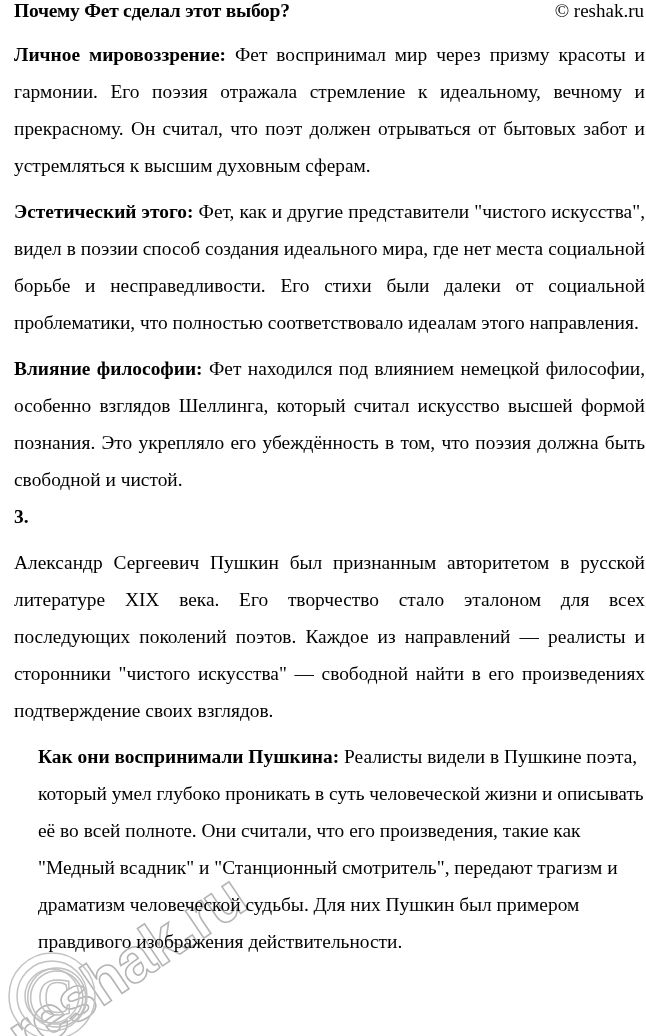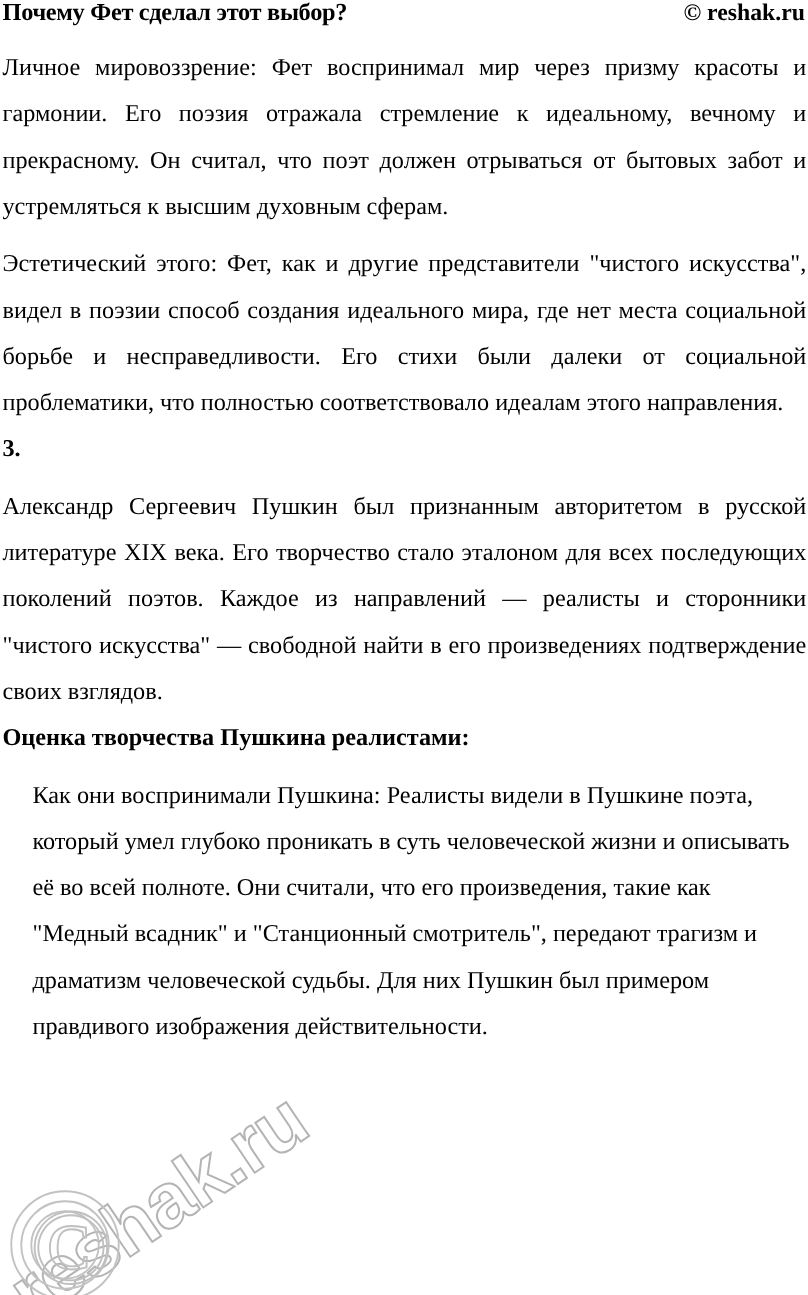--- a/index.html
+++ b/index.html
@@ -55,21 +55,21 @@
     fill: none;
     stroke: #c0c0c0;
     stroke-width: 1.5px;
   }
 
   
   .content {
     position: absolute;
     inset: 0;
     z-index: 1;
-    padding: 0 1px 0 2px;
+    padding: 0 1px 0 14px;
   }
 
   .topline {
     position: relative;
     height: 27px;
   }
   .doc-title {
     position: absolute;
     left: 0;
     top: 0;
@@ -78,40 +78,40 @@
     font-weight: 700;
     line-height: 22px;
     letter-spacing: -0.25px;
     white-space: nowrap;
   }
   .copyright {
     position: absolute;
     right: 1px;
     top: 0;
     font-size: 19px;
-    font-weight: 700;
+    font-weight: 400;
     line-height: 22px;
     white-space: nowrap;
   }
 
   p.para {
     margin: 0;
     font-size: 19.4px;
     line-height: 37px;
     text-align: justify;
     text-justify: inter-word;
     -webkit-hyphens: none;
     hyphens: none;
   }
   p.para:last-child {
     text-align: left;
     margin-left: 24px;
   }
   .lead {
-    font-weight: 400;
+    font-weight: 700;
   }
   p.spaced-top {
     margin-top: 9px;
   }
   p.heading {
     margin: 0;
     font-size: 19.4px;
     line-height: 37px;
     font-weight: 700;
     text-align: left;
@@ -147,23 +147,23 @@
 
     <div class="topline">
       <h1 class="doc-title">Почему Фет сделал этот выбор?</h1>
       <span class="copyright">© reshak.ru</span>
     </div>
 
     <p class="para spaced-top"><span class="lead">Личное мировоззрение:</span><span> Фет воспринимал мир через призму красоты и гармонии. Его поэзия отражала стремление к идеальному, вечному и прекрасному. Он считал, что поэт должен отрываться от бытовых забот и устремляться к высшим духовным сферам.</span></p>
 
     <p class="para spaced-top"><span class="lead">Эстетический этого:</span><span> Фет, как и другие представители "чистого искусства", видел в поэзии способ создания идеального мира, где нет места социальной борьбе и несправедливости. Его стихи были далеки от социальной проблематики, что полностью соответствовало идеалам этого направления.</span></p>
 
+    <p class="para spaced-top"><span class="lead">Влияние философии:</span><span> Фет находился под влиянием немецкой философии, особенно взглядов Шеллинга, который считал искусство высшей формой познания. Это укрепляло его убеждённость в том, что поэзия должна быть свободной и чистой.</span></p>
 
     <p class="num-heading spaced-top">3.</p>
 
     <p class="para spaced-top"><span>Александр Сергеевич Пушкин был признанным авторитетом в русской литературе XIX века. Его творчество стало эталоном для всех последующих поколений поэтов. Каждое из направлений — реалисты и сторонники "чистого искусства" — свободной найти в его произведениях подтверждение своих взглядов.</span></p>
 
-    <p class="heading spaced-top">Оценка творчества Пушкина реалистами:</p>
 
     <p class="para spaced-top"><span class="lead">Как они воспринимали Пушкина:</span><span> Реалисты видели в Пушкине поэта, который умел глубоко проникать в суть человеческой жизни и описывать её во всей полноте. Они считали, что его произведения, такие как "Медный всадник" и "Станционный смотритель", передают трагизм и драматизм человеческой судьбы. Для них Пушкин был примером правдивого изображения действительности.</span></p>
 
   </div>
 </div>
 
 </body></html>

